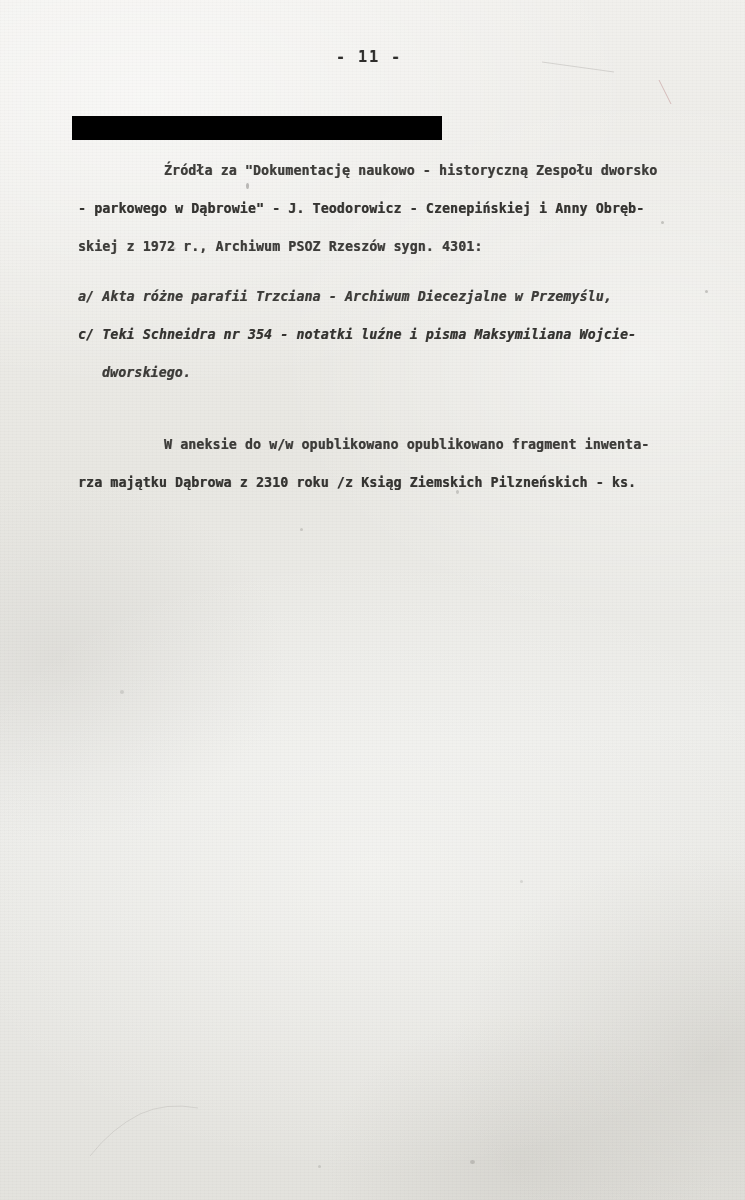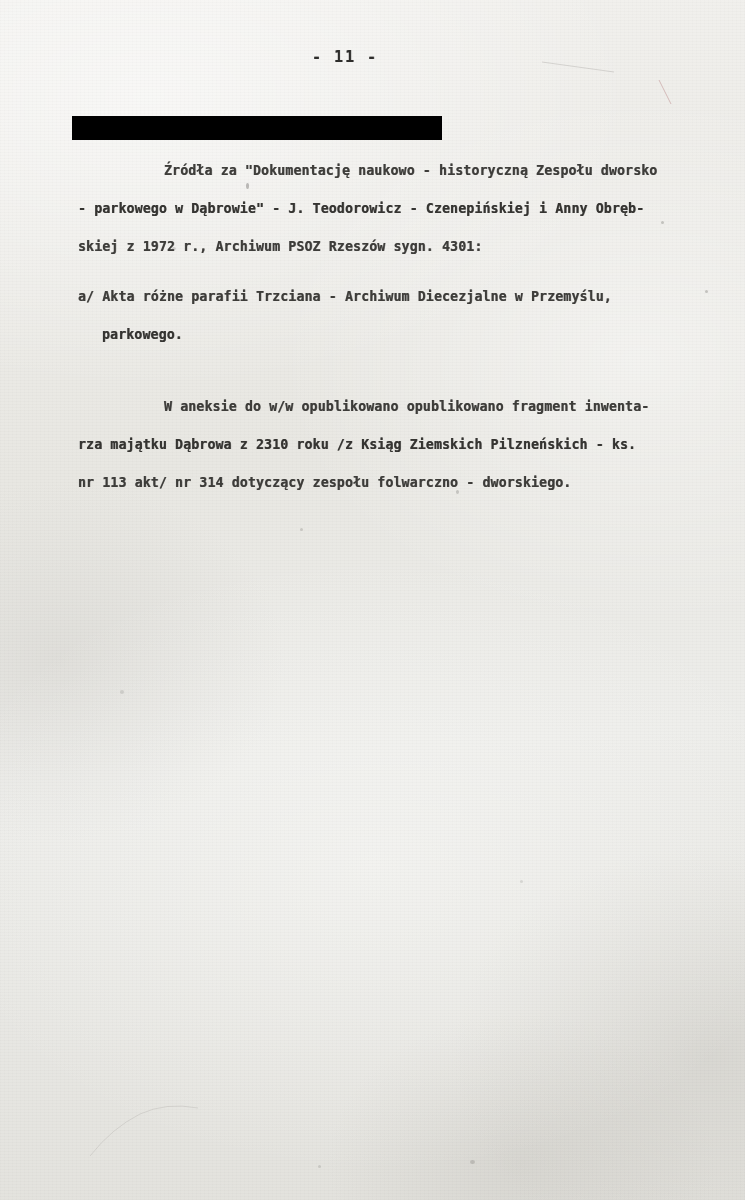--- a/index.html
+++ b/index.html
@@ -51,20 +51,21 @@
     position: absolute;
     top: 48px;
     left: 0;
     width: 690px;
     text-align: center;
     font-size: 15px;
     font-weight: bold;
     letter-spacing: 2px;
     color: #2e2d2b;
     text-shadow: 0.4px 0.3px 0 rgba(40,40,40,0.45);
+    padding-left: 24px;
   }
 
   
   .redaction {
     position: absolute;
     left: 72px;
     top: 116px;
     width: 370px;
     height: 24px;
     background: #000000;
@@ -85,21 +86,21 @@
     letter-spacing: 0.15px;
     font-weight: bold;
     color: #33322f;
     text-shadow:
       0.45px 0.25px 0.2px rgba(45,45,45,0.55),
       -0.3px 0.15px 0.3px rgba(70,70,70,0.30);
   }
   .line.indent { padding-left: 86px; }
   .line.hang   { padding-left: 24px; }
   .para-block { margin-top: 0; }
-  .list-block { margin-top: 12px; }
+  .list-block { margin-top: 12px; font-style: italic; }
   .final-block { margin-top: 34px; }
 
   
   .line:nth-child(odd)  { opacity: 0.94; }
   .line:nth-child(even) { opacity: 0.99; }
 </style>
 </head>
 <body>
 
 <div class="page">
@@ -136,23 +137,23 @@
     <div class="para-block">
       <div class="line indent">Źródła za "Dokumentację naukowo - historyczną Zespołu dworsko</div>
       <div class="line">- parkowego w Dąbrowie" - J. Teodorowicz - Czenepińskiej i Anny Obręb-</div>
       <div class="line">skiej z 1972 r., Archiwum PSOZ Rzeszów sygn. 4301:</div>
     </div>
 
     <div class="list-block">
       <div class="line">a/ Akta różne parafii Trzciana - Archiwum Diecezjalne w Przemyślu,</div>
 
 
-      <div class="line hang">parkowego.</div>
+      <div class="line">c/ Teki Schneidra nr 354 - notatki luźne i pisma Maksymiliana Wojcie-</div>
+      <div class="line hang">dworskiego.</div>
     </div>
 
     <div class="final-block">
       <div class="line indent">W aneksie do w/w opublikowano opublikowano fragment inwenta-</div>
       <div class="line">rza majątku Dąbrowa z 2310 roku /z Ksiąg Ziemskich Pilzneńskich - ks.</div>
-      <div class="line">nr 113 akt/ nr 314 dotyczący zespołu folwarczno - dworskiego.</div>
     </div>
 
   </div>
 </div>
 
 </body></html>

